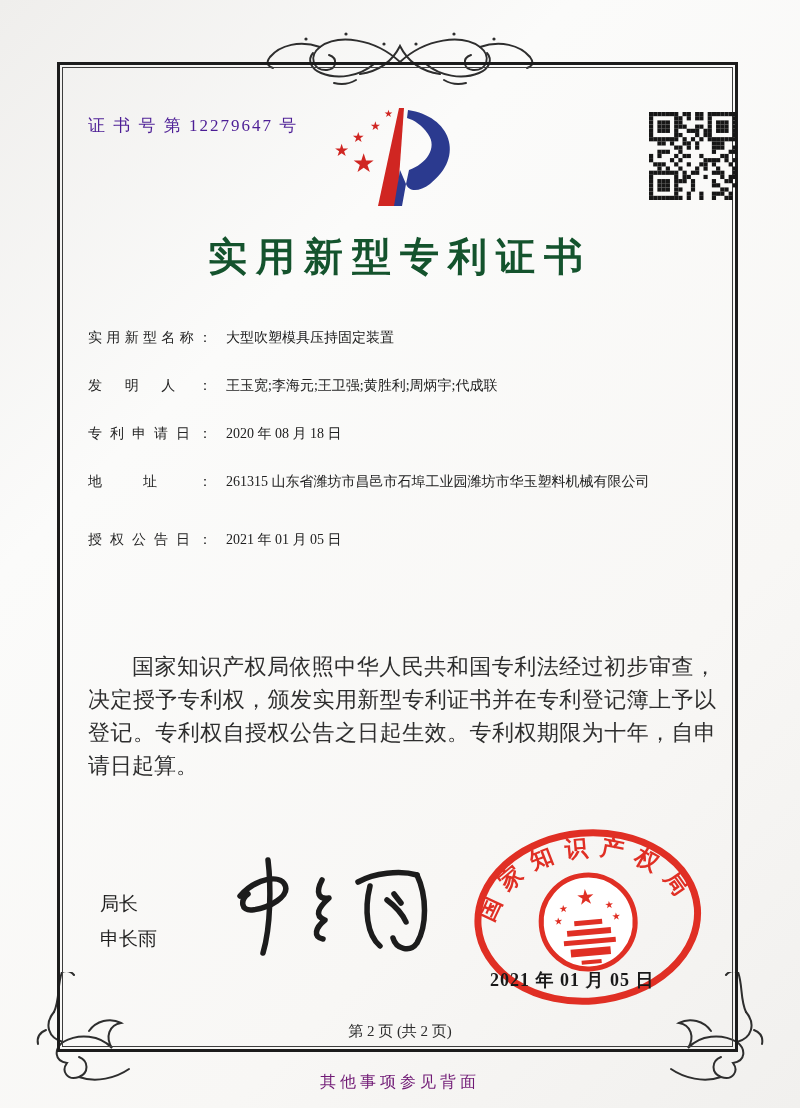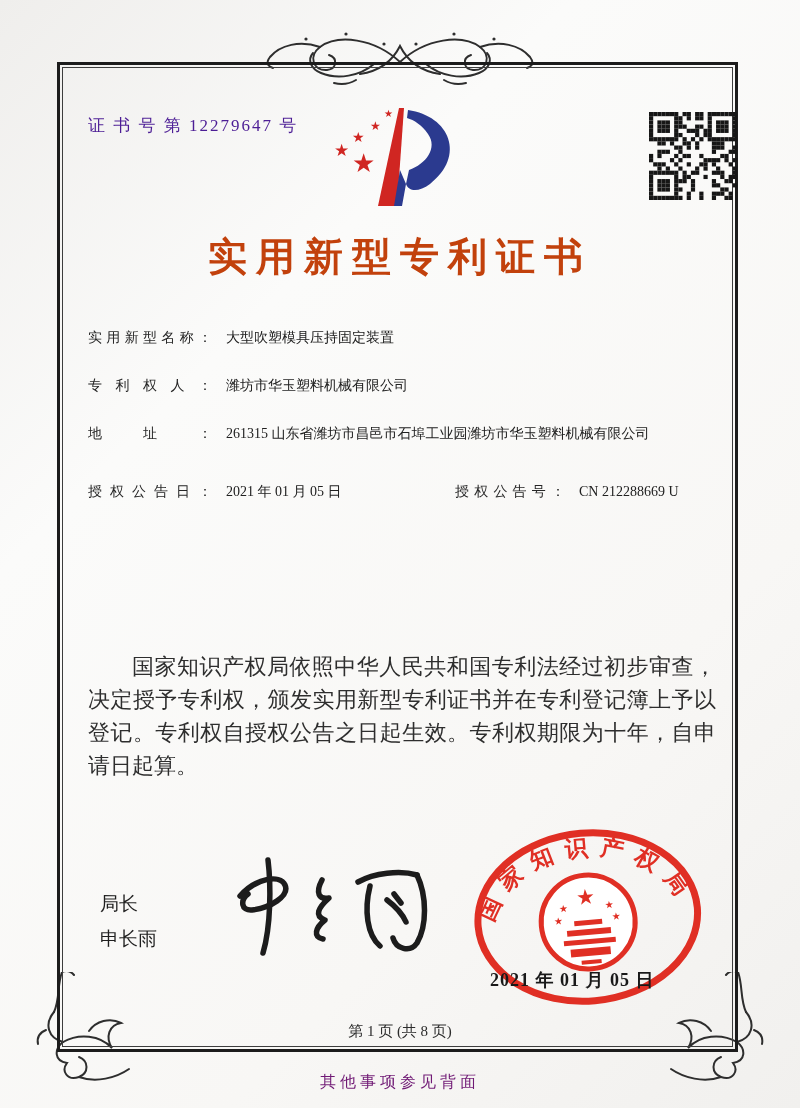--- a/index.html
+++ b/index.html
@@ -17,21 +17,21 @@
     content:"";position:absolute;inset:2px;border:1px solid #3d3d3d;
   }
   .ornament{position:absolute;pointer-events:none;}
   .ornament path{fill:none;stroke:#2e2e2e;stroke-width:2;stroke-linecap:round;}
   .ornament circle{fill:#2e2e2e;}
   .cert-no{position:absolute;left:88px;top:114px;font-size:17px;letter-spacing:2px;color:#4c1d95;}
   .logo{position:absolute;left:326px;top:100px;}
   .qr{position:absolute;left:649px;top:112px;}
   .title{
     position:absolute;left:0;right:0;top:230px;text-align:center;
-    font-size:39px;font-weight:700;letter-spacing:9px;color:#c2410c;margin:0;
+    font-size:39px;font-weight:700;letter-spacing:9px;color:#14532d;margin:0;
   }
   .fields{position:absolute;left:88px;top:325px;width:650px;font-size:14px;}
   .field-row{margin-bottom:22px;line-height:26px;position:relative;}
   .field-label{
     display:inline-block;width:124px;text-align:justify;text-align-last:justify;
     vertical-align:top;color:#262626;
   }
   .field-value{
     display:inline-block;vertical-align:top;margin-left:14px;max-width:490px;color:#202020;
   }
@@ -331,30 +331,30 @@
     <rect x="76" y="80" width="4" height="4" fill="#161616"></rect>
   </svg>
 
 <h1 class="title">实用新型专利证书</h1>
 
 <div class="fields">
   <div class="field-row">
     <span class="field-label">实用新型名称：</span><span class="field-value">大型吹塑模具压持固定装置</span>
   </div>
   <div class="field-row">
-    <span class="field-label">专利权人：</span><span class="field-value">潍坊市华玉塑料机械有限公司</span>
+    <span class="field-label">发明人：</span><span class="field-value">王玉宽;李海元;王卫强;黄胜利;周炳宇;代成联</span>
+  </div>
+  <div class="field-row">
+    <span class="field-label">专利申请日：</span><span class="field-value">2020 年 08 月 18 日</span>
   </div>
   <div class="field-row address" style="margin-bottom:12px;">
     <span class="field-label">地址：</span><span class="field-value">261315 山东省潍坊市昌邑市石埠工业园潍坊市华玉塑料机械有限公司</span>
   </div>
   <div class="field-row grant">
     <span class="field-label">授权公告日：</span><span class="field-value">2021 年 01 月 05 日</span>
-    <span class="pair2">
-      <span class="field-label">授权公告号：</span><span class="field-value">CN 212288669 U</span>
-    </span>
   </div>
 </div>
 
 <div class="paras">
   <p>国家知识产权局依照中华人民共和国专利法经过初步审查，决定授予专利权，颁发实用新型专利证书并在专利登记簿上予以登记。专利权自授权公告之日起生效。专利权期限为十年，自申请日起算。</p>
 </div>
 
 <div class="signer">
   <div>局长</div>
   <div>申长雨</div>
@@ -389,14 +389,14 @@
     <rect x="112" y="98" width="28" height="5" fill="#e02f24"></rect>
     <rect x="104" y="107" width="44" height="6" fill="#e02f24"></rect>
     <rect x="100" y="117" width="52" height="5" fill="#e02f24"></rect>
     <rect x="106" y="126" width="40" height="8" fill="#e02f24"></rect>
     <rect x="116" y="138" width="20" height="4" fill="#e02f24"></rect>
   </g>
 </svg>
 
 <div class="seal-date">2021 年 01 月 05 日</div>
 
-<div class="page-no">第 1 页 (共 8 页)</div>
+<div class="page-no">第 2 页 (共 2 页)</div>
 <div class="back-note">其他事项参见背面</div>
 
 </body></html>

